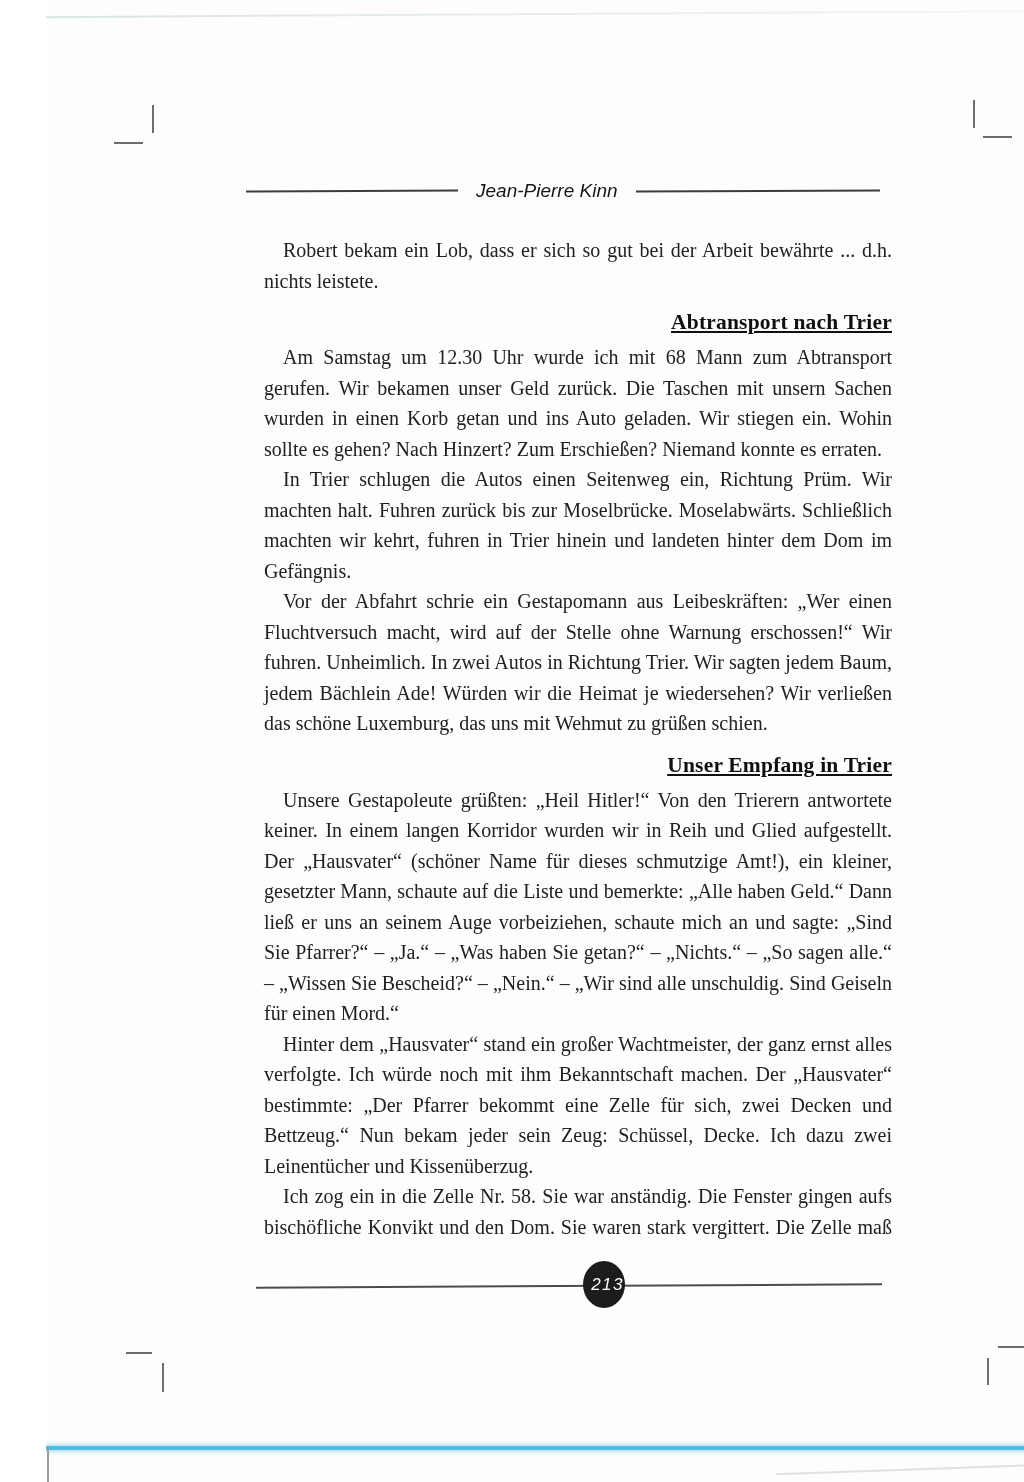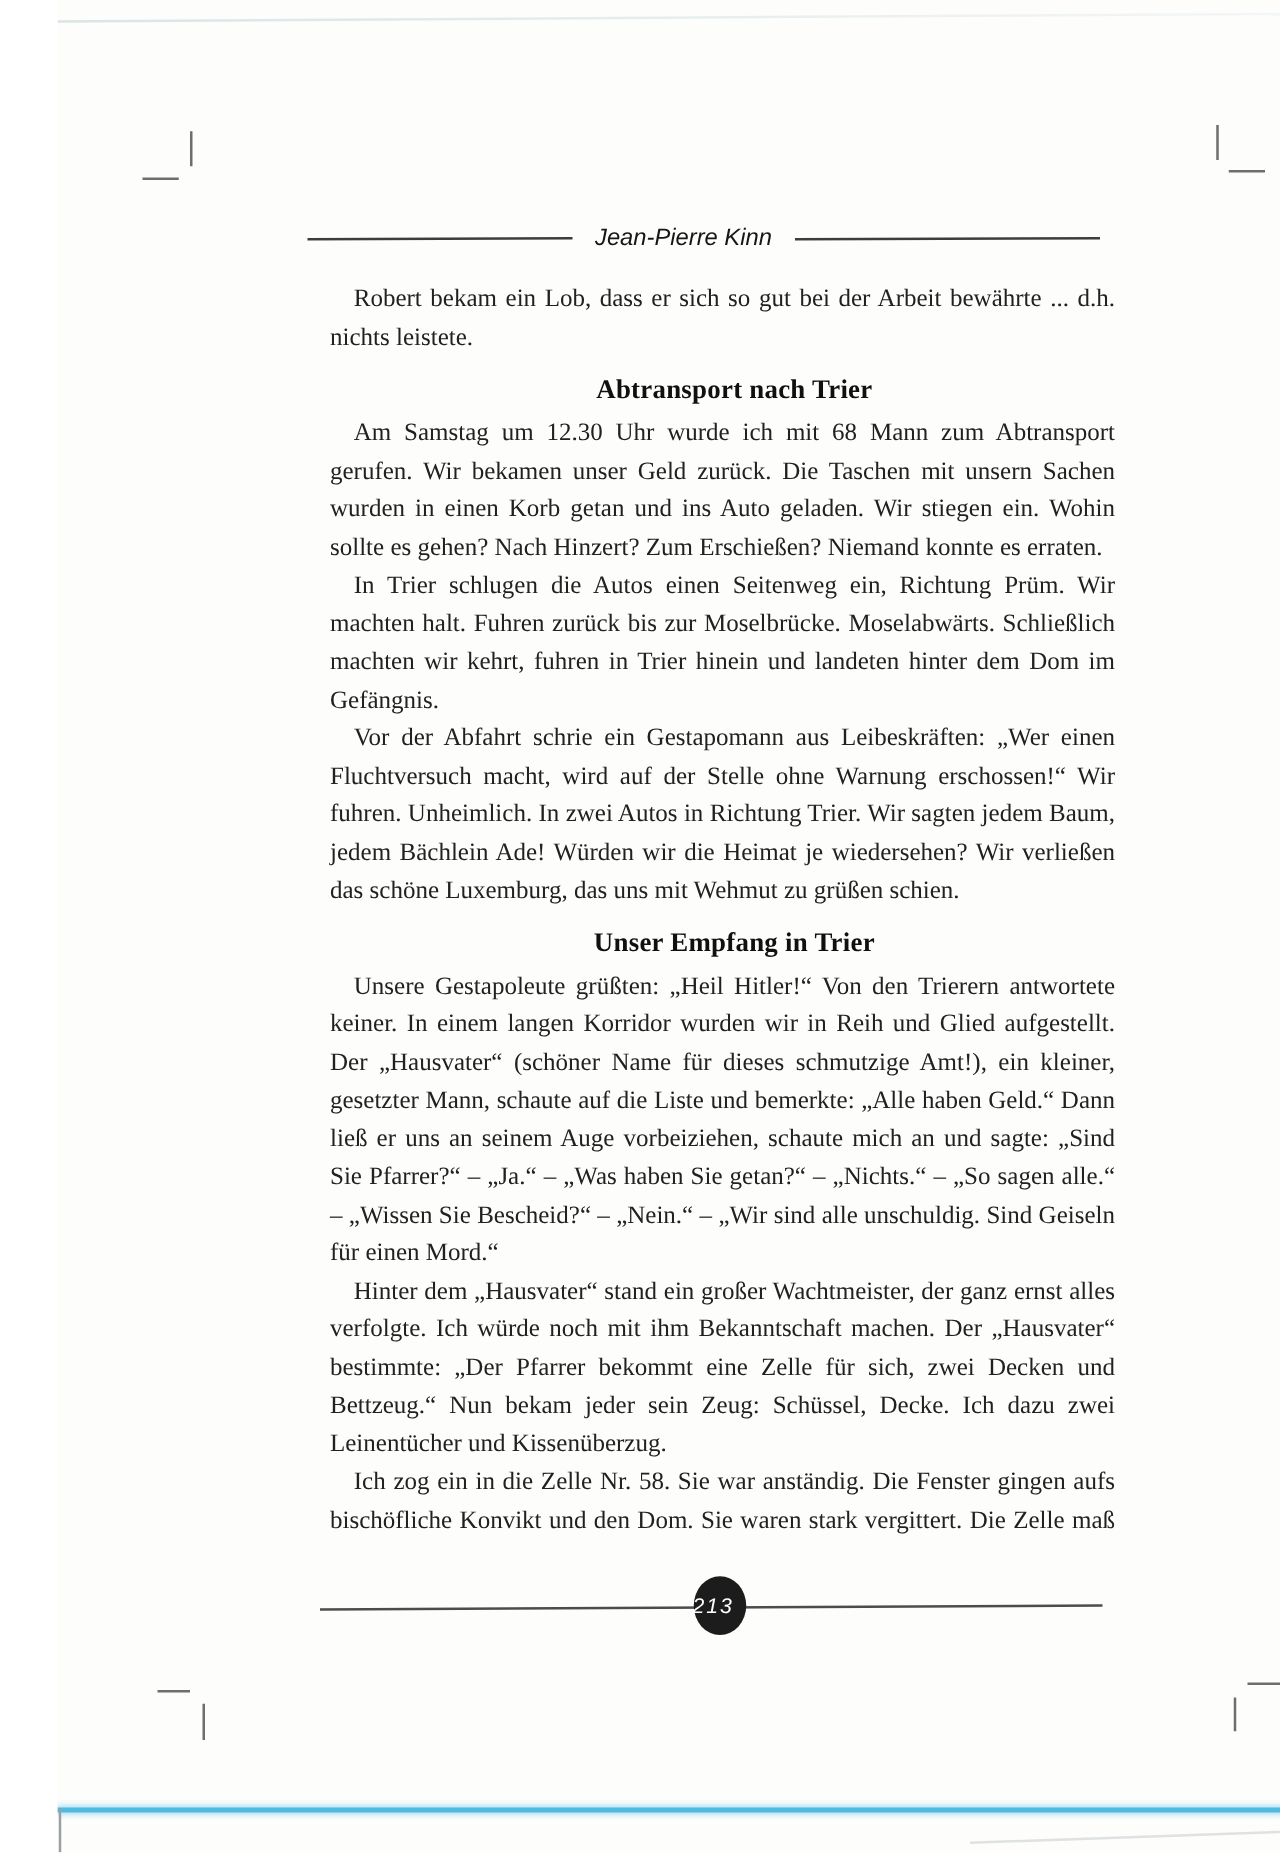--- a/index.html
+++ b/index.html
@@ -57,41 +57,42 @@
   .running-header .rule.left  { flex: 0 0 212px; transform: rotate(-0.25deg); }
   .running-header .rule.right { flex: 1 1 auto;  transform: rotate(-0.2deg); }
   .running-header .author {
     font-family: "Liberation Sans", sans-serif;
     font-style: italic; font-size: 19px; color: #161616;
     white-space: nowrap; padding: 0 5px;
   }
 
   
   .text-block {
-    position: absolute; left: 218px; top: 224px; width: 628px;
+    position: absolute; left: 218px; top: 235px; width: 628px;
     font-size: 20px; line-height: 30.5px; color: #212121;
     text-align: justify;
   }
   .text-block p { margin: 0; text-indent: 19px; }
   .text-block p.cont-next-page { text-align-last: justify; }
   .text-block h2 {
     font-size: 21.5px; line-height: 28px; font-weight: bold;
     margin: 12px 0 6px 19px; color: #101010; letter-spacing: 0.2px;
-    text-align: center;
+    text-align: right;
+    text-decoration: underline;
   }
 
   
   .footer-rule {
     position: absolute; left: 210px; top: 1285px; width: 626px; height: 2px;
     background: #4c4c4c; transform: rotate(-0.3deg);
   }
   .page-badge {
-    position: absolute; left: 509px; top: 1261px; width: 42px; height: 47px;
+    position: absolute; left: 537px; top: 1261px; width: 42px; height: 47px;
     background: #1c1c1c; border-radius: 50%;
-    display: flex; align-items: center; justify-content: flex-start;
+    display: flex; align-items: center; justify-content: flex-end;
   }
   .page-badge span {
     font-family: "Liberation Sans", sans-serif;
     font-style: italic; font-size: 17px; color: #ffffff;
     letter-spacing: 1.5px; transform: translateX(-1px);
   }
 </style>
 </head>
 <body>
 

